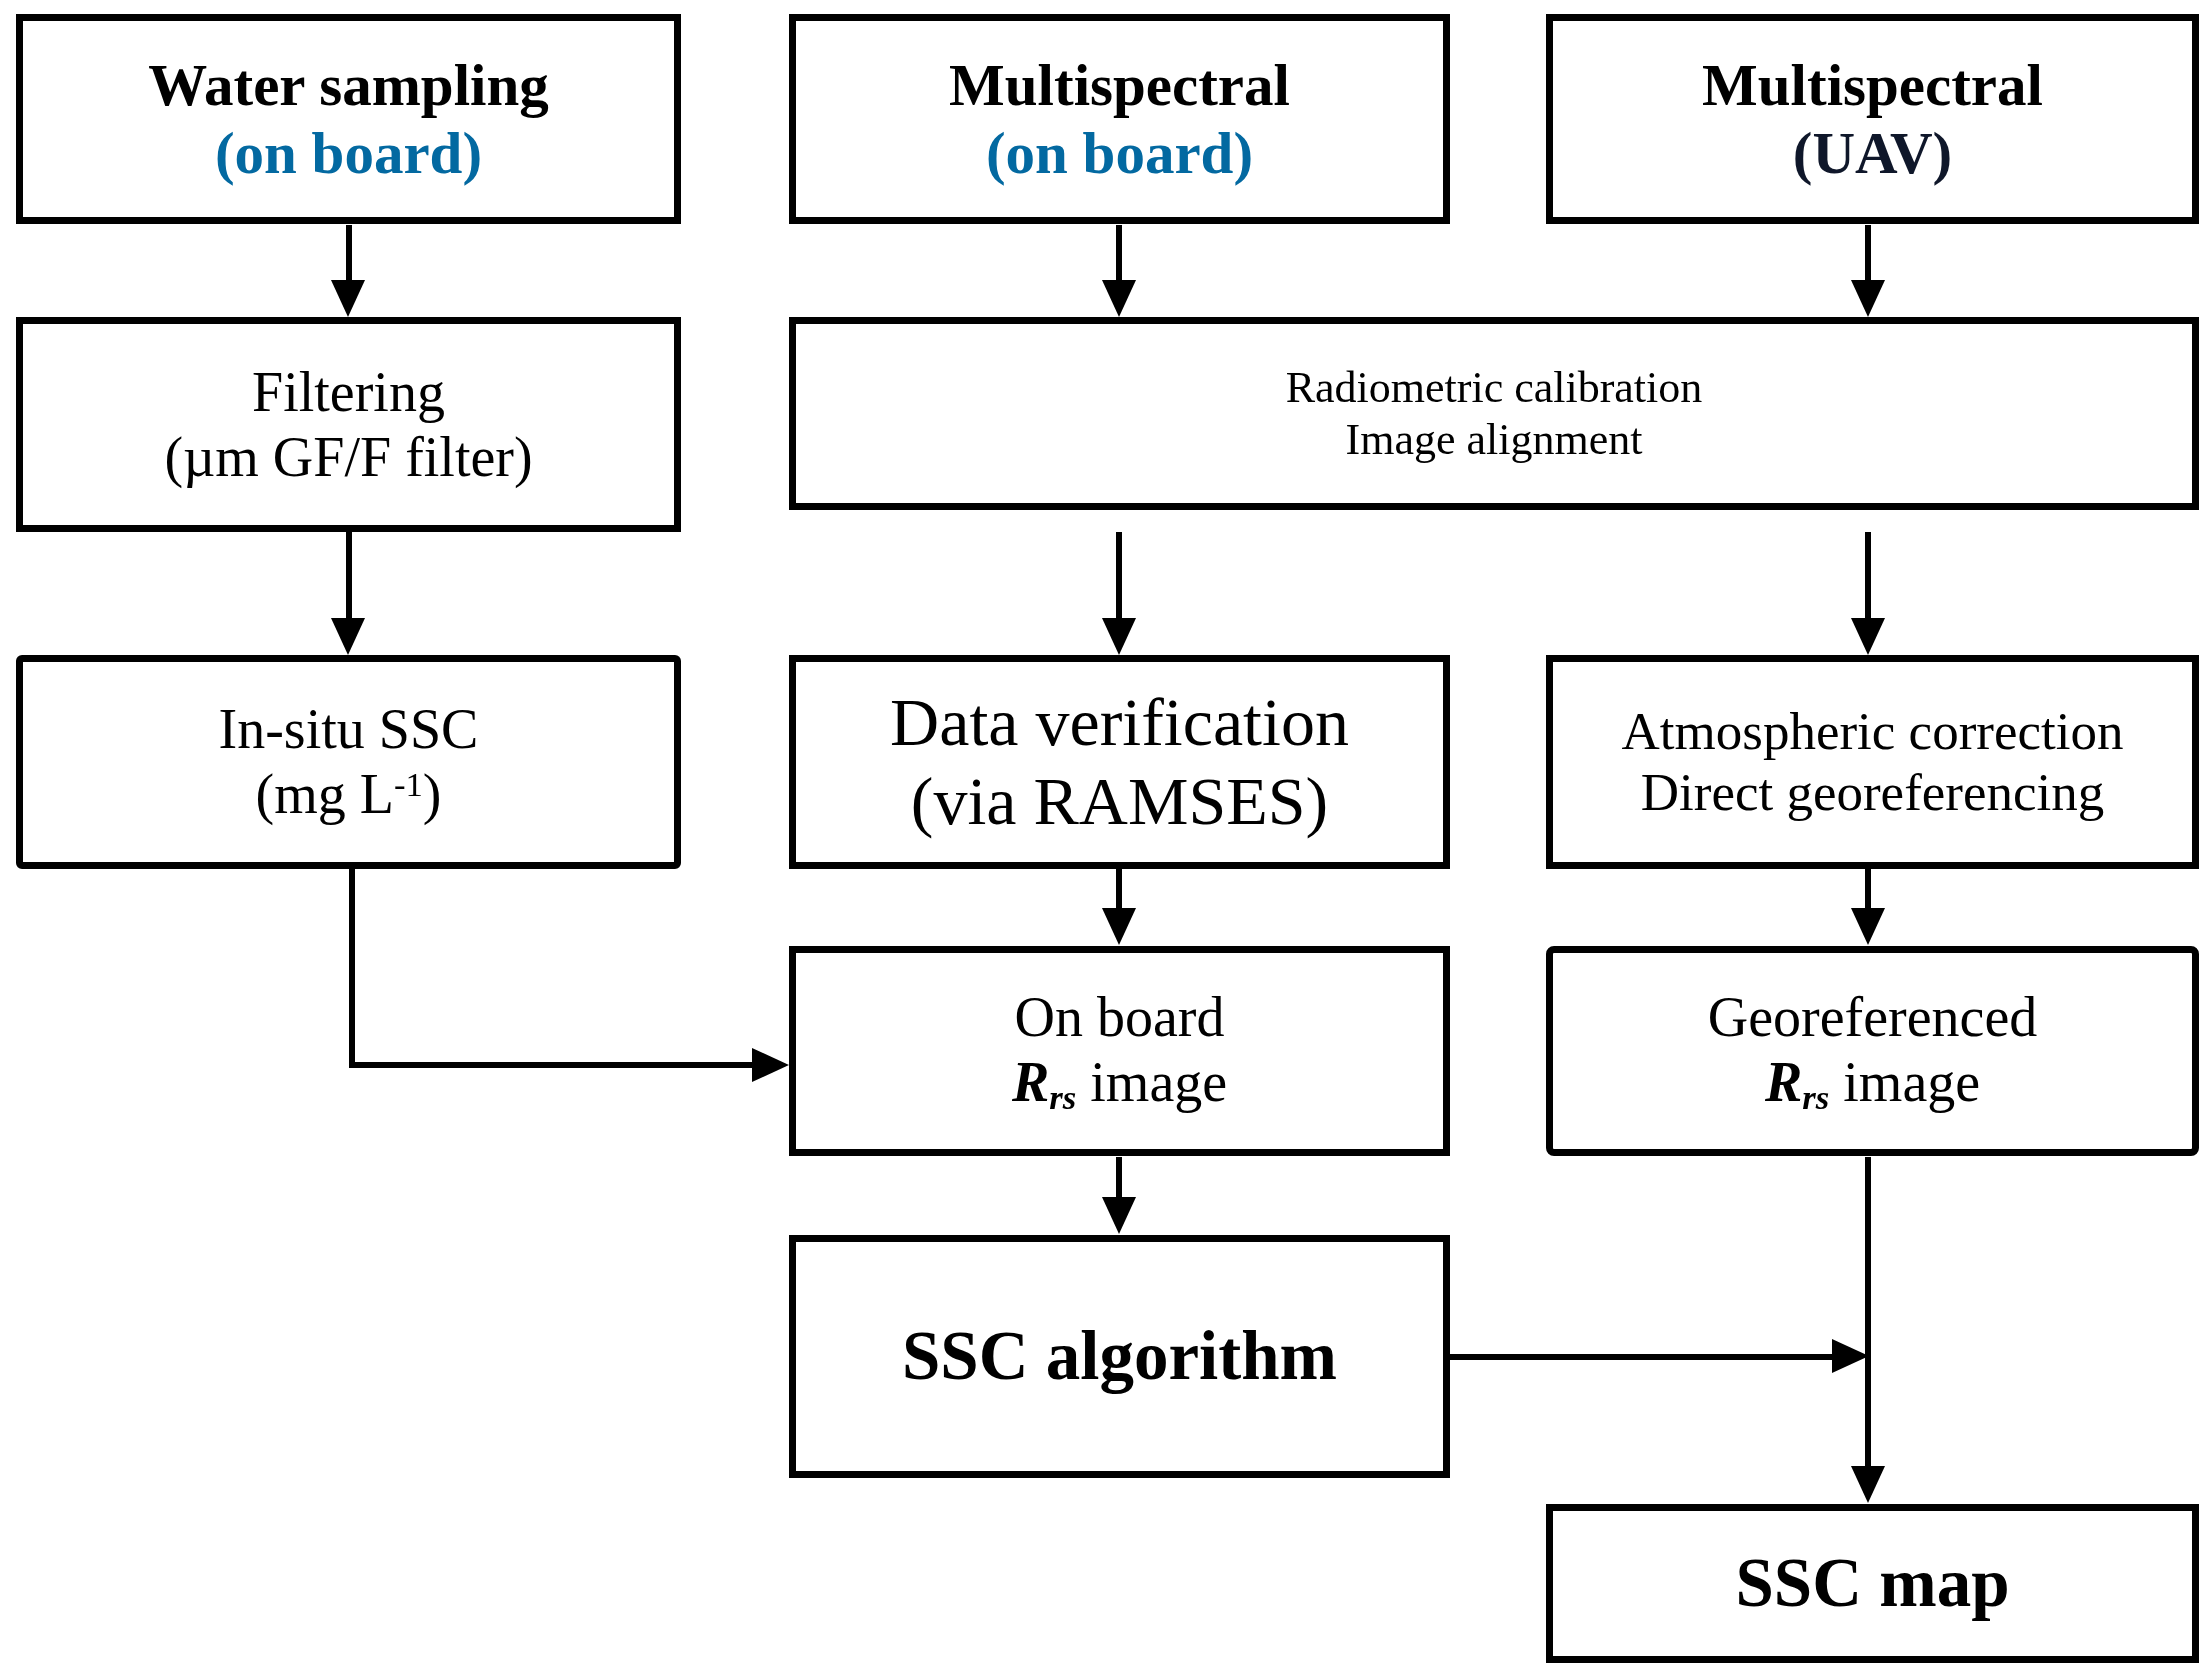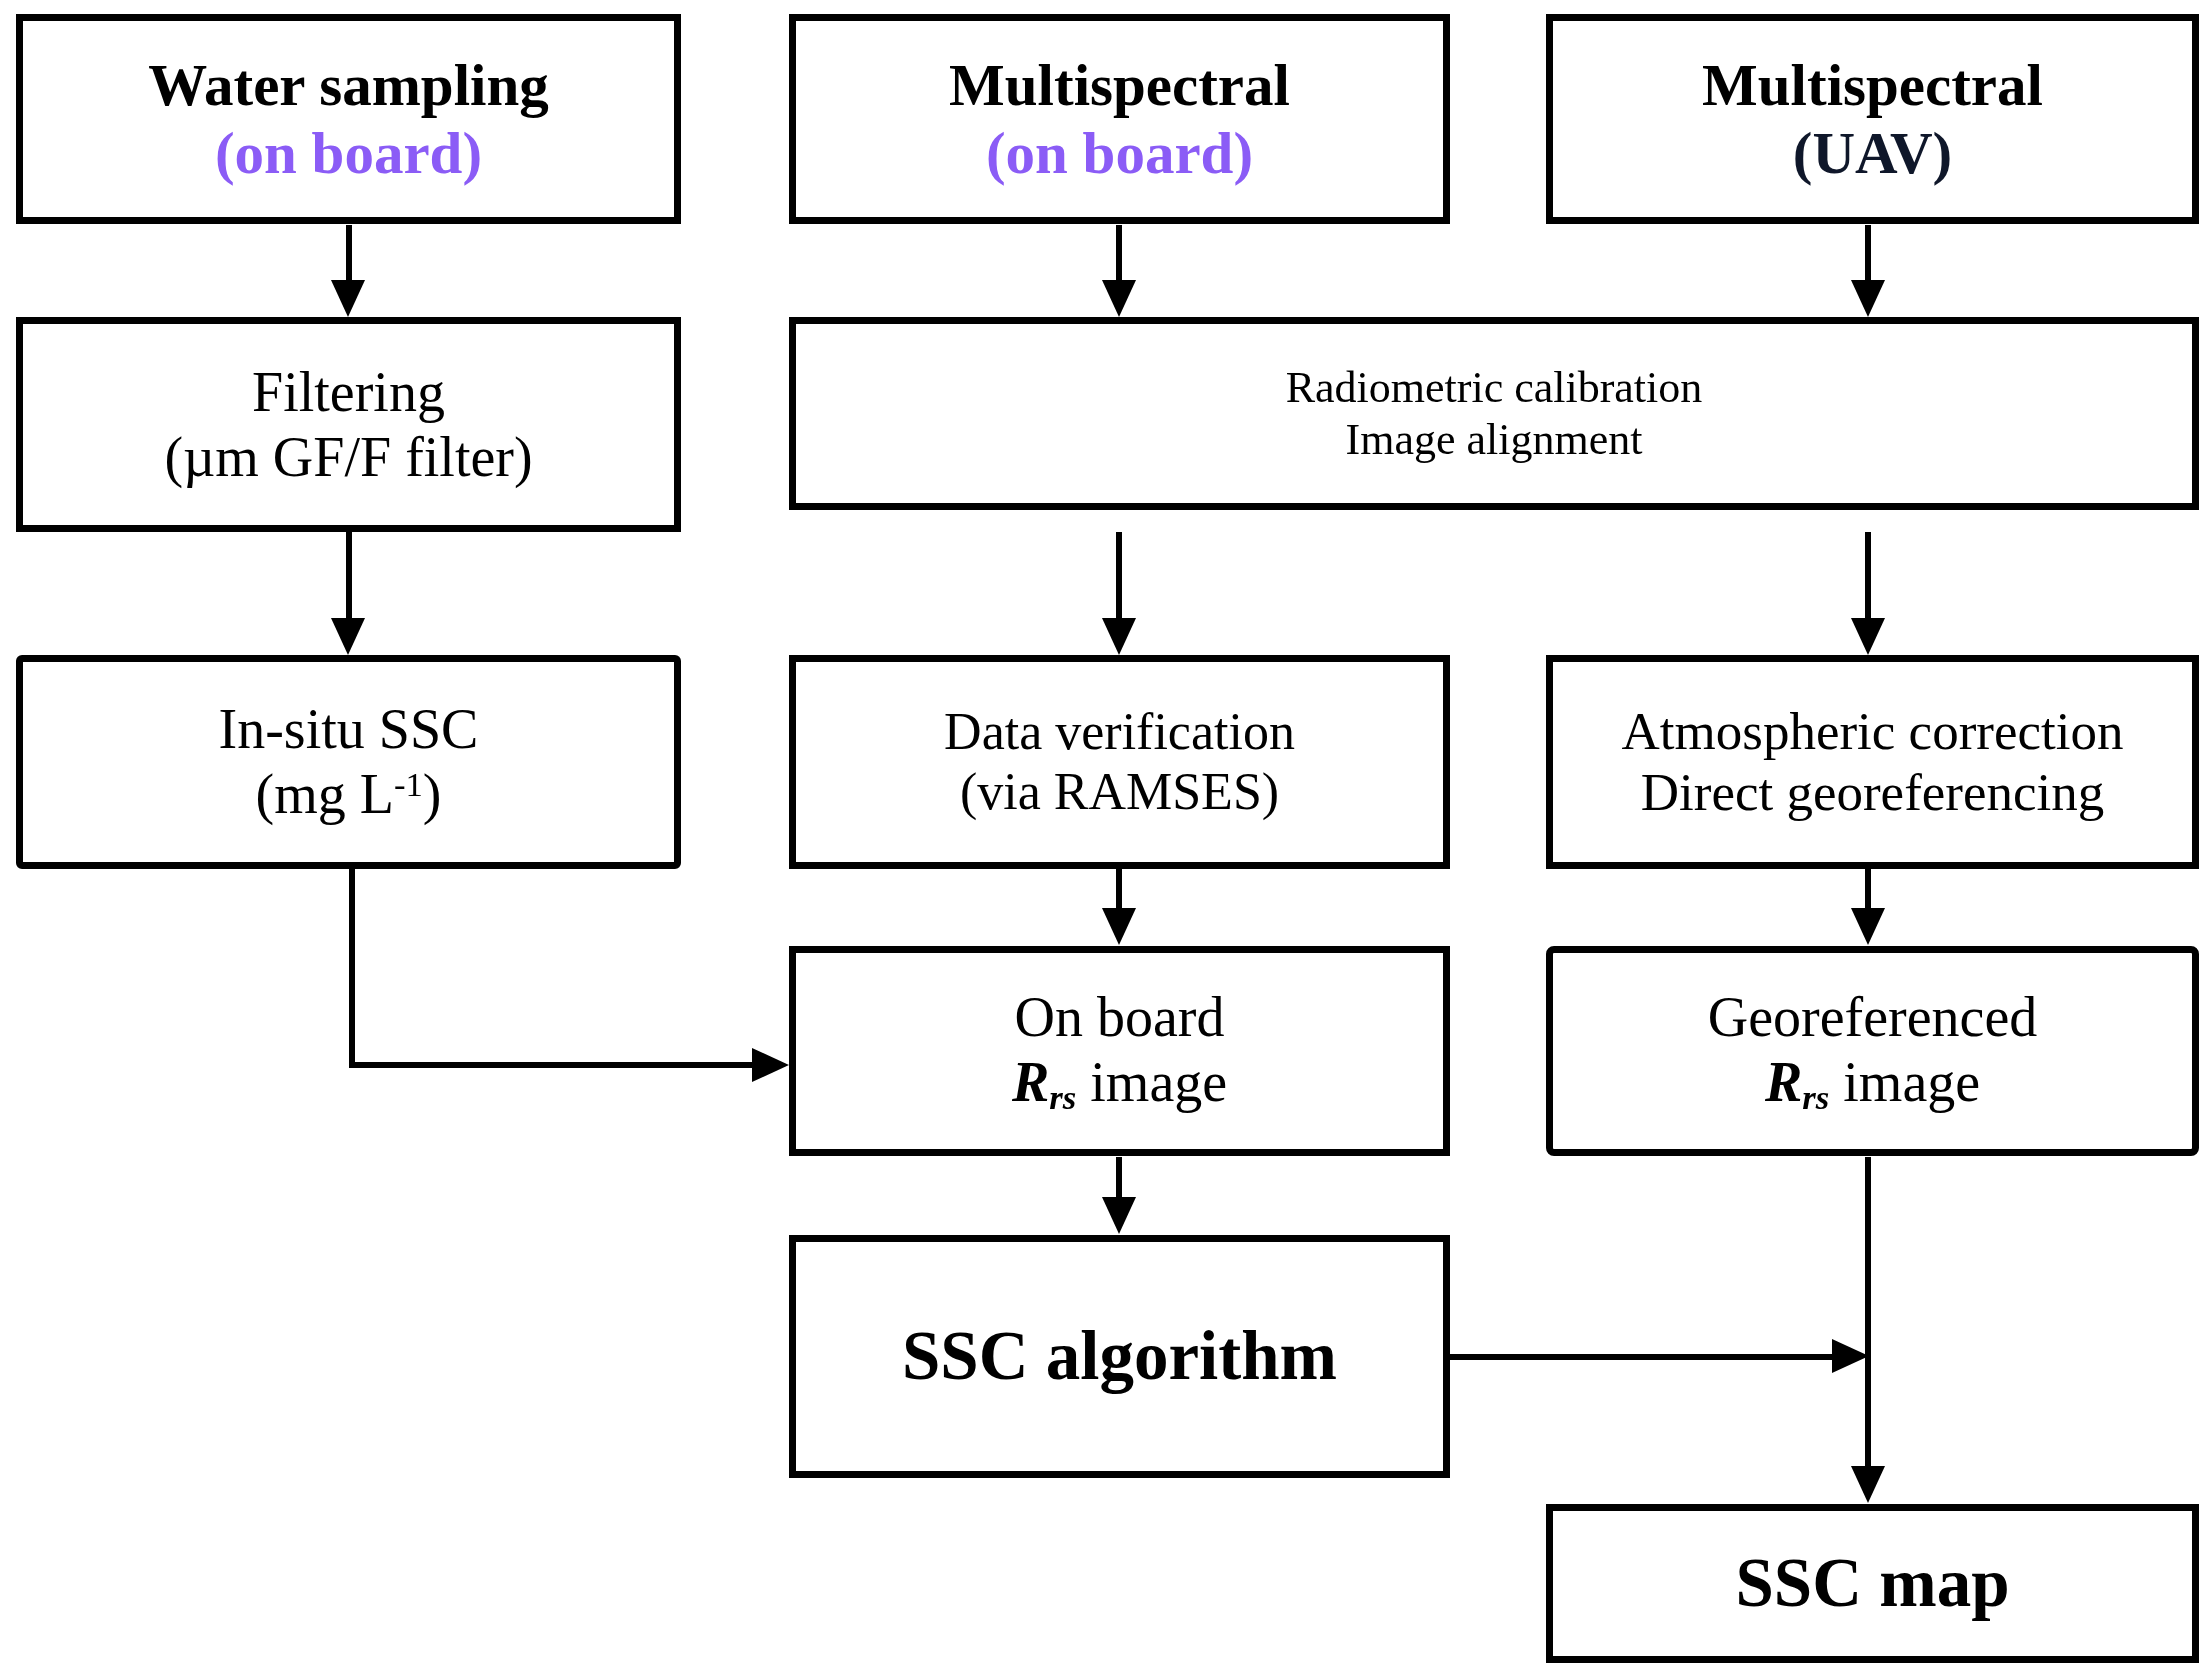--- a/index.html
+++ b/index.html
@@ -28,21 +28,21 @@
     text-align: center;
     color: #000000;
     line-height: 1.16;
   }
   .node .ln {
     display: block;
     white-space: nowrap;
   }
   .t-bold   { font-weight: bold; }
   .t-reg    { font-weight: normal; }
-  .c-blue   { color: #8b5cf6; font-weight: bold; }
+  .c-blue   { color: #0369a1; font-weight: bold; }
   .c-red    { color: #0f172a; font-weight: bold; }
   .rsym {
     font-weight: bold;
     font-style: italic;
   }
   .rsym sub {
     font-weight: bold;
     font-style: italic;
     font-size: 0.62em;
     vertical-align: -0.22em;
@@ -76,21 +76,21 @@
   }
   
   #n-water      { left:16px;   top:14.3px;   width:665px;  height:210px; font-size:59px; }
   #n-msonboard  { left:789px;  top:14.3px;   width:661px;  height:210px; font-size:59px; }
   #n-msuav      { left:1546px; top:14.3px;   width:653px;  height:210px; font-size:59px; }
 
   #n-filtering  { left:16px;   top:317px;  width:665px;  height:215px; font-size:56px; }
   #n-radcal     { left:789px;  top:317px;  width:1410px; height:193px; font-size:44px; }
 
   #n-insitu     { left:16px;   top:655px;  width:665px;  height:214px; font-size:56px;border-radius:6px; }
-  #n-dataverif  { left:789px;  top:655px;  width:661px;  height:214px; font-size:52px; }
+  #n-dataverif  { left:789px;  top:655px;  width:661px;  height:214px; font-size:68px; }
   #n-atmos      { left:1546px; top:655px;  width:653px;  height:214px; font-size:53px; }
 
   #n-onboardrrs { left:789px;  top:946px; width:661px;  height:210px; font-size:56px; }
   #n-georef     { left:1546px; top:946px; width:653px;  height:210px; font-size:56px;border-radius:8px; }
 
   #n-sscalgo    { left:789px;  top:1235px; width:661px;  height:243px; font-size:69px; }
   #n-sscmap     { left:1546px; top:1504px; width:653px;  height:159px; font-size:69px; }
 </style>
 </head>
 <body>

